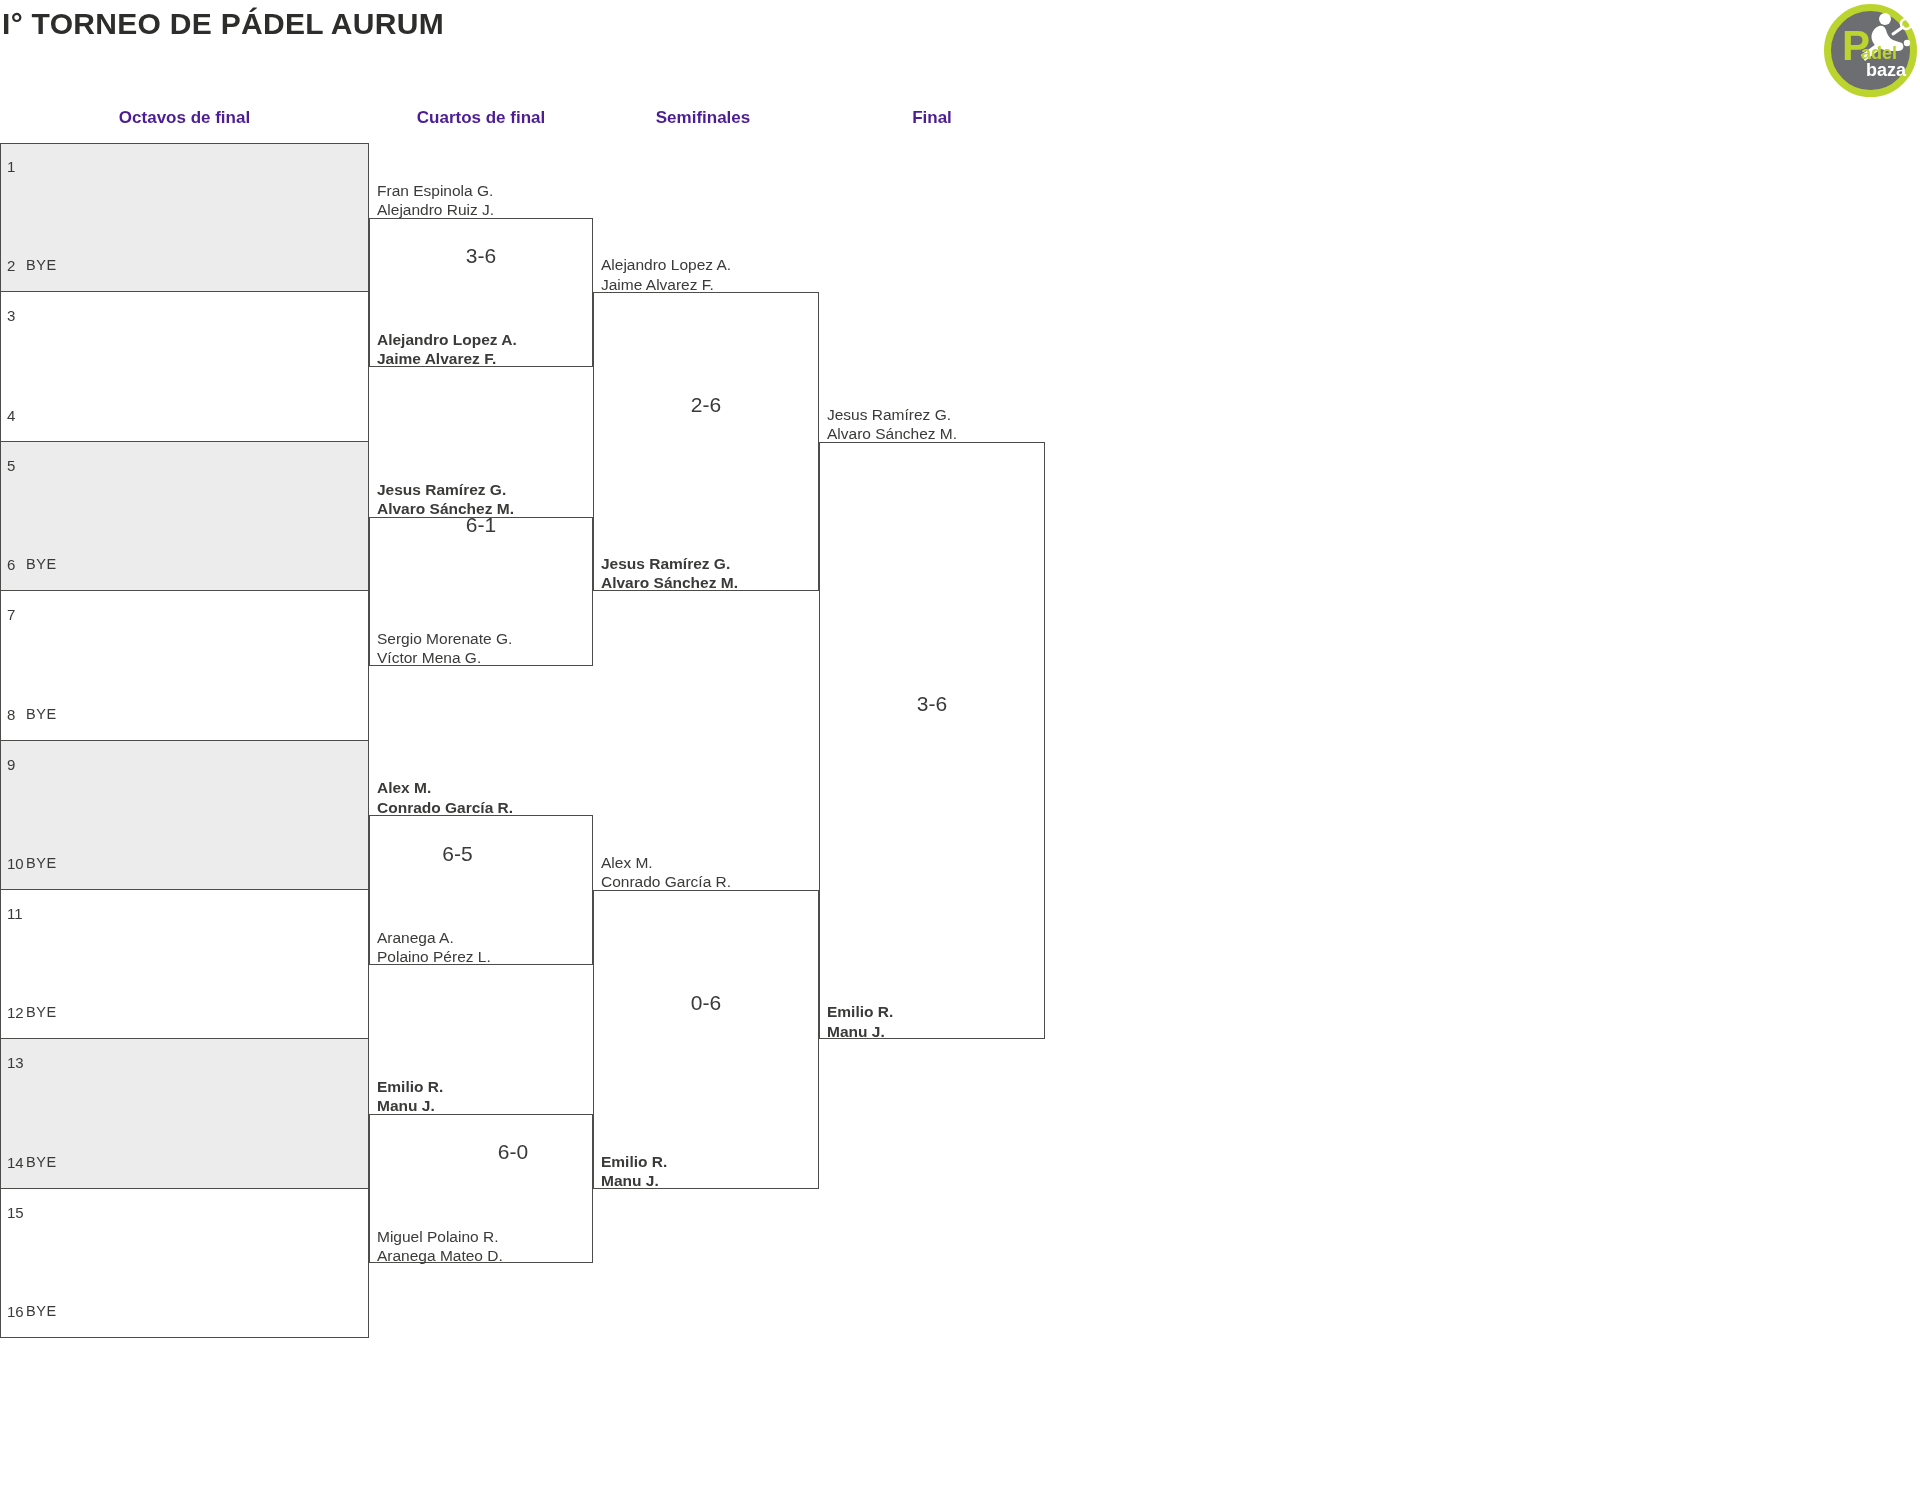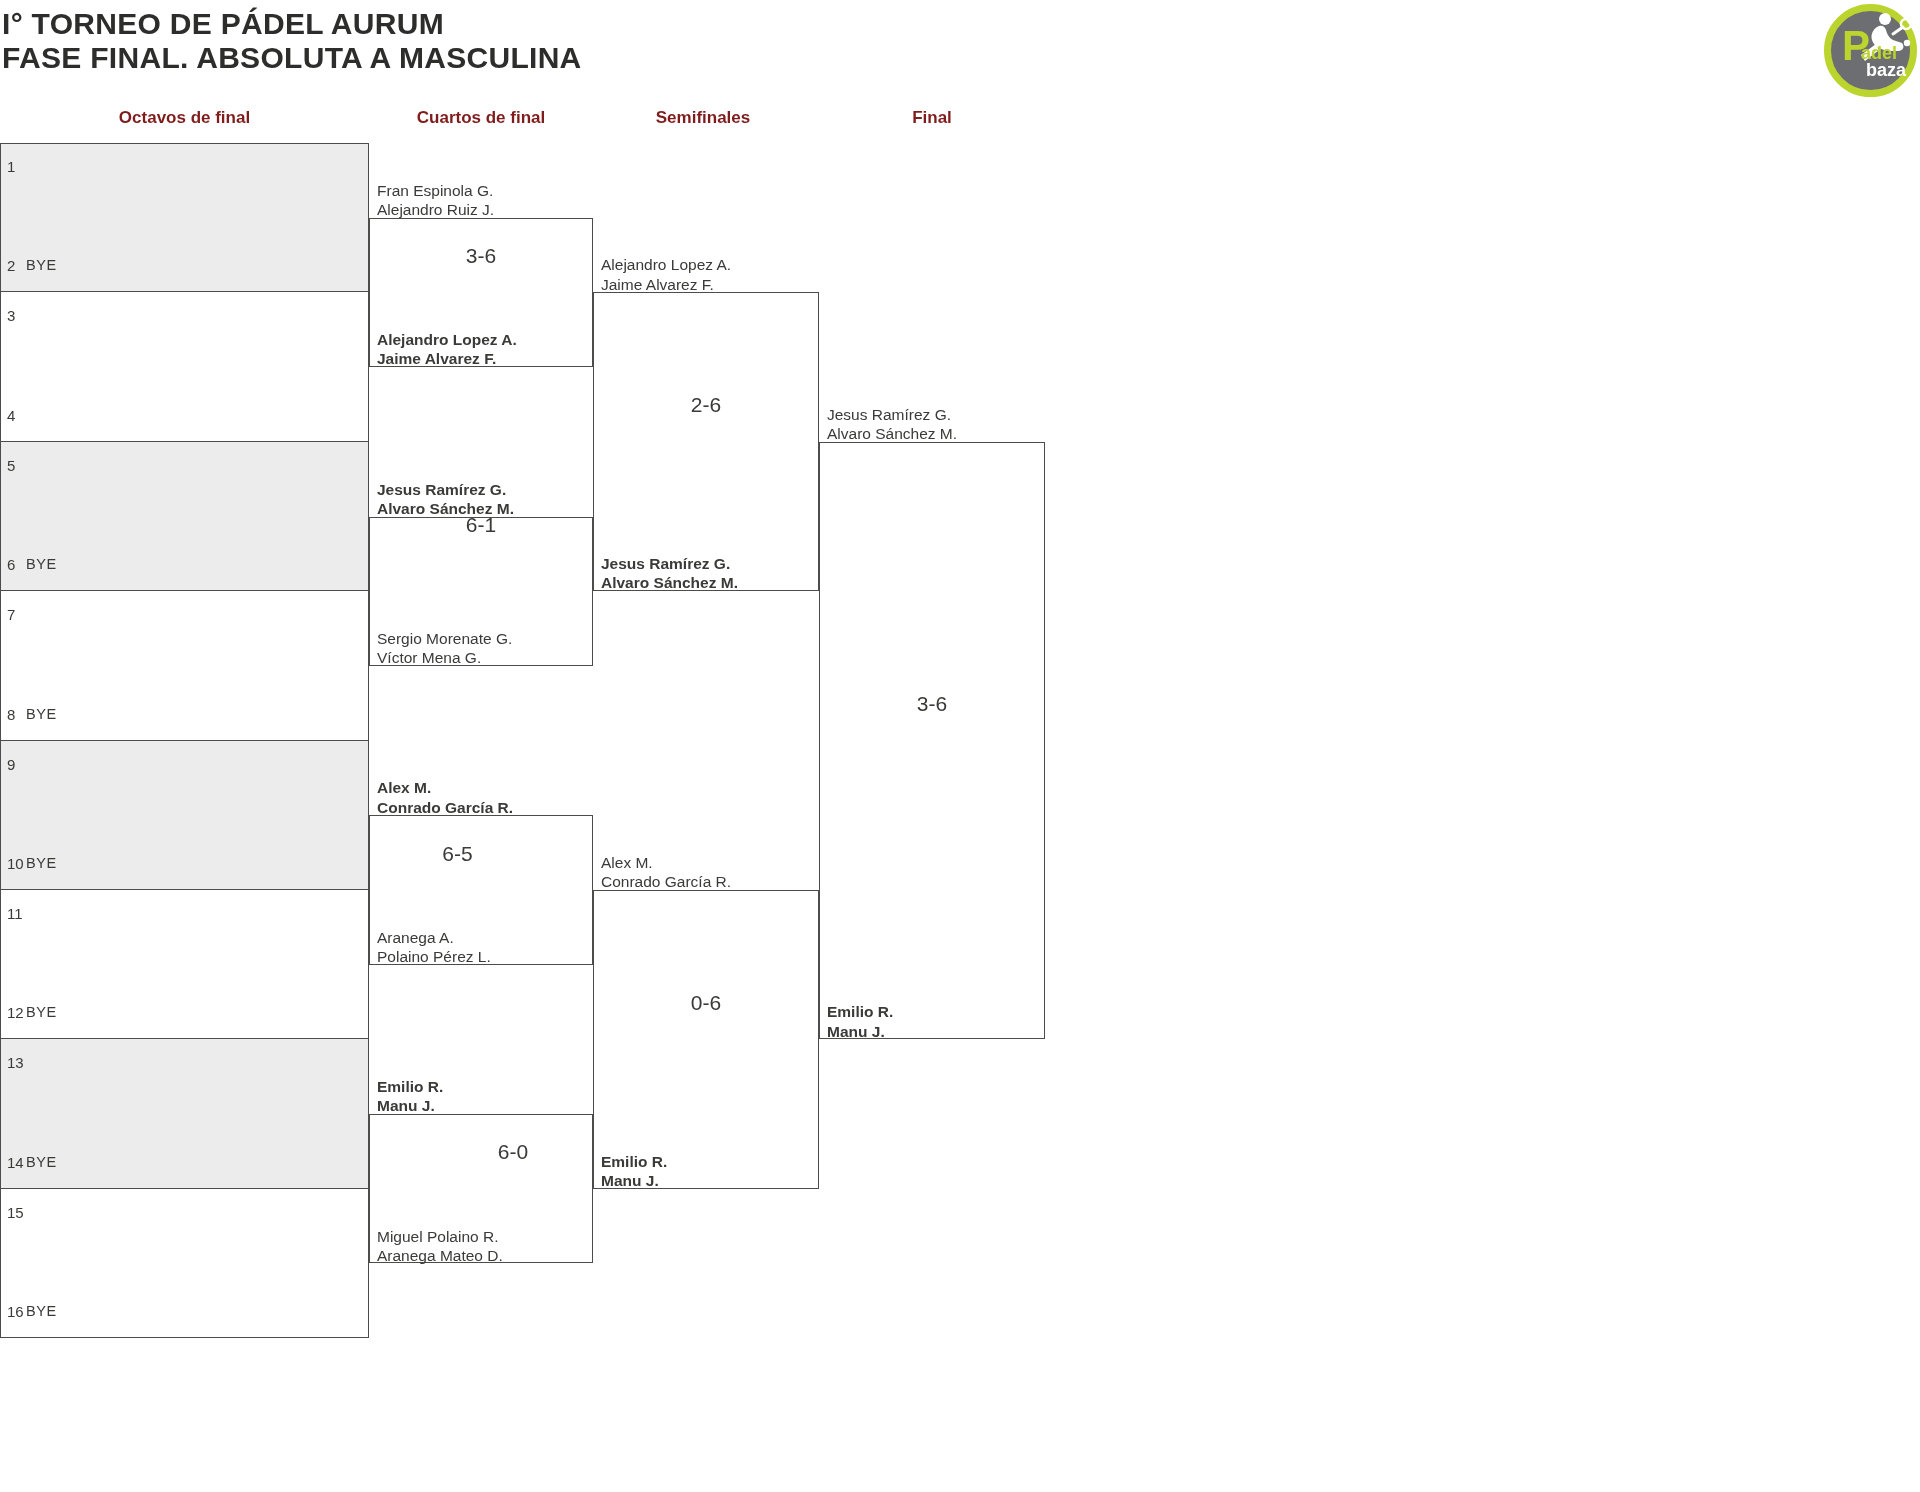--- a/index.html
+++ b/index.html
@@ -1,42 +1,41 @@
 <!DOCTYPE html>
 <html style="--line: #4c4c4b; --byefill: #ececec;"><head>
 <meta charset="utf-8">
 <style>
   html,body{margin:0;padding:0;background:#fff;}
   .page{position:relative;width:1920px;height:1492px;background:#fff;overflow:hidden;
         font-family:"Liberation Sans",sans-serif;color:#3a3a39;}
   .title{position:absolute;left:2px;top:7px;font-weight:bold;font-size:30px;line-height:34px;
          color:#2d2d2c;letter-spacing:.3px;white-space:nowrap;}
   .round-header{position:absolute;top:108px;transform:translateX(-50%);font-weight:bold;
-                font-size:17px;color:#7f1d1d;white-space:nowrap;}
+                font-size:17px;color:#4c1d95;white-space:nowrap;}
   .oct-cell{position:absolute;left:0;width:369px;box-sizing:border-box;
             border:1.5px solid var(--line);border-top:none;background:#fff;}
   .oct-cell.first{border-top:1.5px solid var(--line);}
   .oct-cell.gray{background:var(--byefill);}
   .seed{position:absolute;left:7px;height:19px;line-height:19px;font-size:15px;white-space:nowrap;}
   .bye{position:absolute;left:26px;height:19px;line-height:19px;font-size:14.5px;
        letter-spacing:.6px;white-space:nowrap;}
   .match-box{position:absolute;box-sizing:border-box;border:1.5px solid var(--line);background:transparent;}
   .team{position:absolute;font-size:15.5px;line-height:19.3px;white-space:nowrap;}
   .team.winner{font-weight:bold;}
   .score{position:absolute;text-align:center;font-size:21px;height:19px;line-height:19px;}
   .logo{position:absolute;left:1823px;top:3px;width:95px;height:95px;}
 </style>
 </head>
 <body>
 
 <div class="page" style="color: rgb(58, 58, 57);">
 
   <div class="title">
     <div>I° TORNEO DE PÁDEL AURUM</div>
-    <div>FASE FINAL. ABSOLUTA A MASCULINA</div>
   </div>
 
   <div>
     <div class="round-header" style="left: 184.5px;">Octavos de final</div>
     <div class="round-header" style="left: 481px;">Cuartos de final</div>
     <div class="round-header" style="left: 703px;">Semifinales</div>
     <div class="round-header" style="left: 932px;">Final</div>
   </div>
 
   <svg class="logo" viewBox="0 0 95 95">

